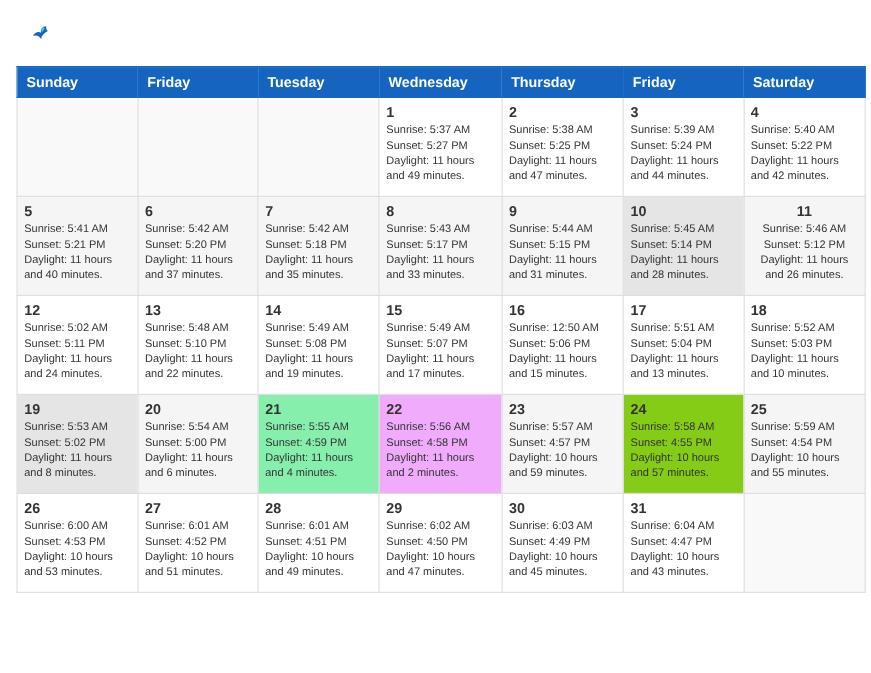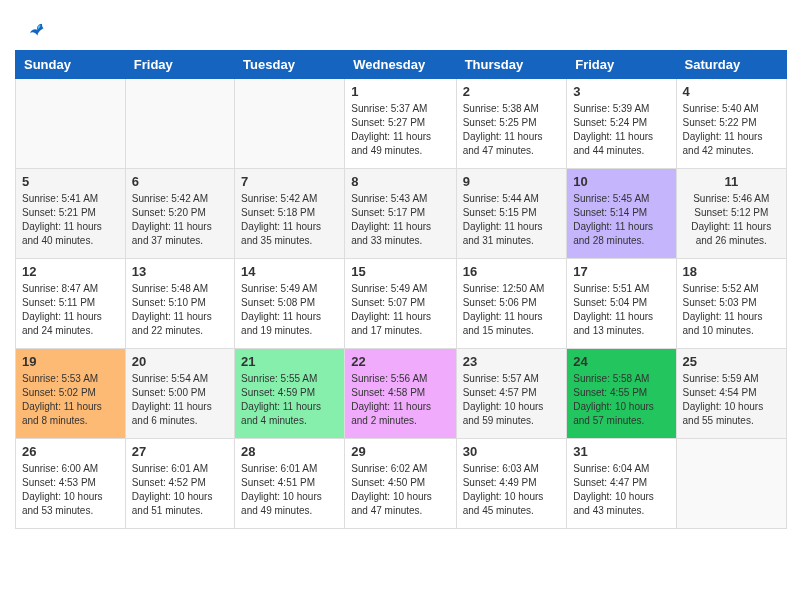--- a/index.html
+++ b/index.html
@@ -44,21 +44,21 @@
       line-height: 1.1;
     }
     .location {
       font-size: 14px;
       color: #555;
     }
     .calendar {
       width: 100%;
       border-collapse: collapse;
       border: 1px solid #ccc;
-      margin: 4px 5px;
+      margin: 14px 5px;
     }
     .calendar th {
       background-color: #1565c0;
       color: white;
       text-align: left;
       padding: 6px 8px;
       font-size: 13px;
       font-weight: bold;
       border: 1px solid #1565c0;
     }
@@ -188,39 +188,39 @@
 Daylight: 11 hours
 and 33 minutes.</div>
         </td>
         <td style="background: rgb(245, 245, 245);">
           <div class="day-number">9</div>
           <div class="day-info" style="white-space: pre-line;">Sunrise: 5:44 AM
 Sunset: 5:15 PM
 Daylight: 11 hours
 and 31 minutes.</div>
         </td>
-        <td style="background: #c4b5fd;">
+        <td style="background: #e5e5e5;">
           <div class="day-number">10</div>
           <div class="day-info" style="white-space: pre-line;">Sunrise: 5:45 AM
 Sunset: 5:14 PM
 Daylight: 11 hours
 and 28 minutes.</div>
         </td>
         <td style="background: rgb(245, 245, 245); text-align: center;">
           <div class="day-number">11</div>
           <div class="day-info" style="white-space: pre-line;">Sunrise: 5:46 AM
 Sunset: 5:12 PM
 Daylight: 11 hours
 and 26 minutes.</div>
         </td>
       </tr>
       <tr class="week-row">
         <td>
           <div class="day-number">12</div>
-          <div class="day-info" style="white-space: pre-line;">Sunrise: 8:47 AM
+          <div class="day-info" style="white-space: pre-line;">Sunrise: 5:02 AM
 Sunset: 5:11 PM
 Daylight: 11 hours
 and 24 minutes.</div>
         </td>
         <td>
           <div class="day-number">13</div>
           <div class="day-info" style="white-space: pre-line;">Sunrise: 5:48 AM
 Sunset: 5:10 PM
 Daylight: 11 hours
 and 22 minutes.</div>
@@ -255,21 +255,21 @@
         </td>
         <td>
           <div class="day-number">18</div>
           <div class="day-info" style="white-space: pre-line;">Sunrise: 5:52 AM
 Sunset: 5:03 PM
 Daylight: 11 hours
 and 10 minutes.</div>
         </td>
       </tr>
       <tr class="week-row">
-        <td style="background: #fdba74;">
+        <td style="background: #e5e5e5;">
           <div class="day-number">19</div>
           <div class="day-info" style="white-space: pre-line;">Sunrise: 5:53 AM
 Sunset: 5:02 PM
 Daylight: 11 hours
 and 8 minutes.</div>
         </td>
         <td style="background: rgb(245, 245, 245);">
           <div class="day-number">20</div>
           <div class="day-info" style="white-space: pre-line;">Sunrise: 5:54 AM
 Sunset: 5:00 PM
@@ -290,21 +290,21 @@
 Daylight: 11 hours
 and 2 minutes.</div>
         </td>
         <td style="background: rgb(245, 245, 245);">
           <div class="day-number">23</div>
           <div class="day-info" style="white-space: pre-line;">Sunrise: 5:57 AM
 Sunset: 4:57 PM
 Daylight: 10 hours
 and 59 minutes.</div>
         </td>
-        <td style="background: #22c55e;">
+        <td style="background: #84cc16;">
           <div class="day-number">24</div>
           <div class="day-info" style="white-space: pre-line;">Sunrise: 5:58 AM
 Sunset: 4:55 PM
 Daylight: 10 hours
 and 57 minutes.</div>
         </td>
         <td style="background: rgb(245, 245, 245);">
           <div class="day-number">25</div>
           <div class="day-info" style="white-space: pre-line;">Sunrise: 5:59 AM
 Sunset: 4:54 PM

